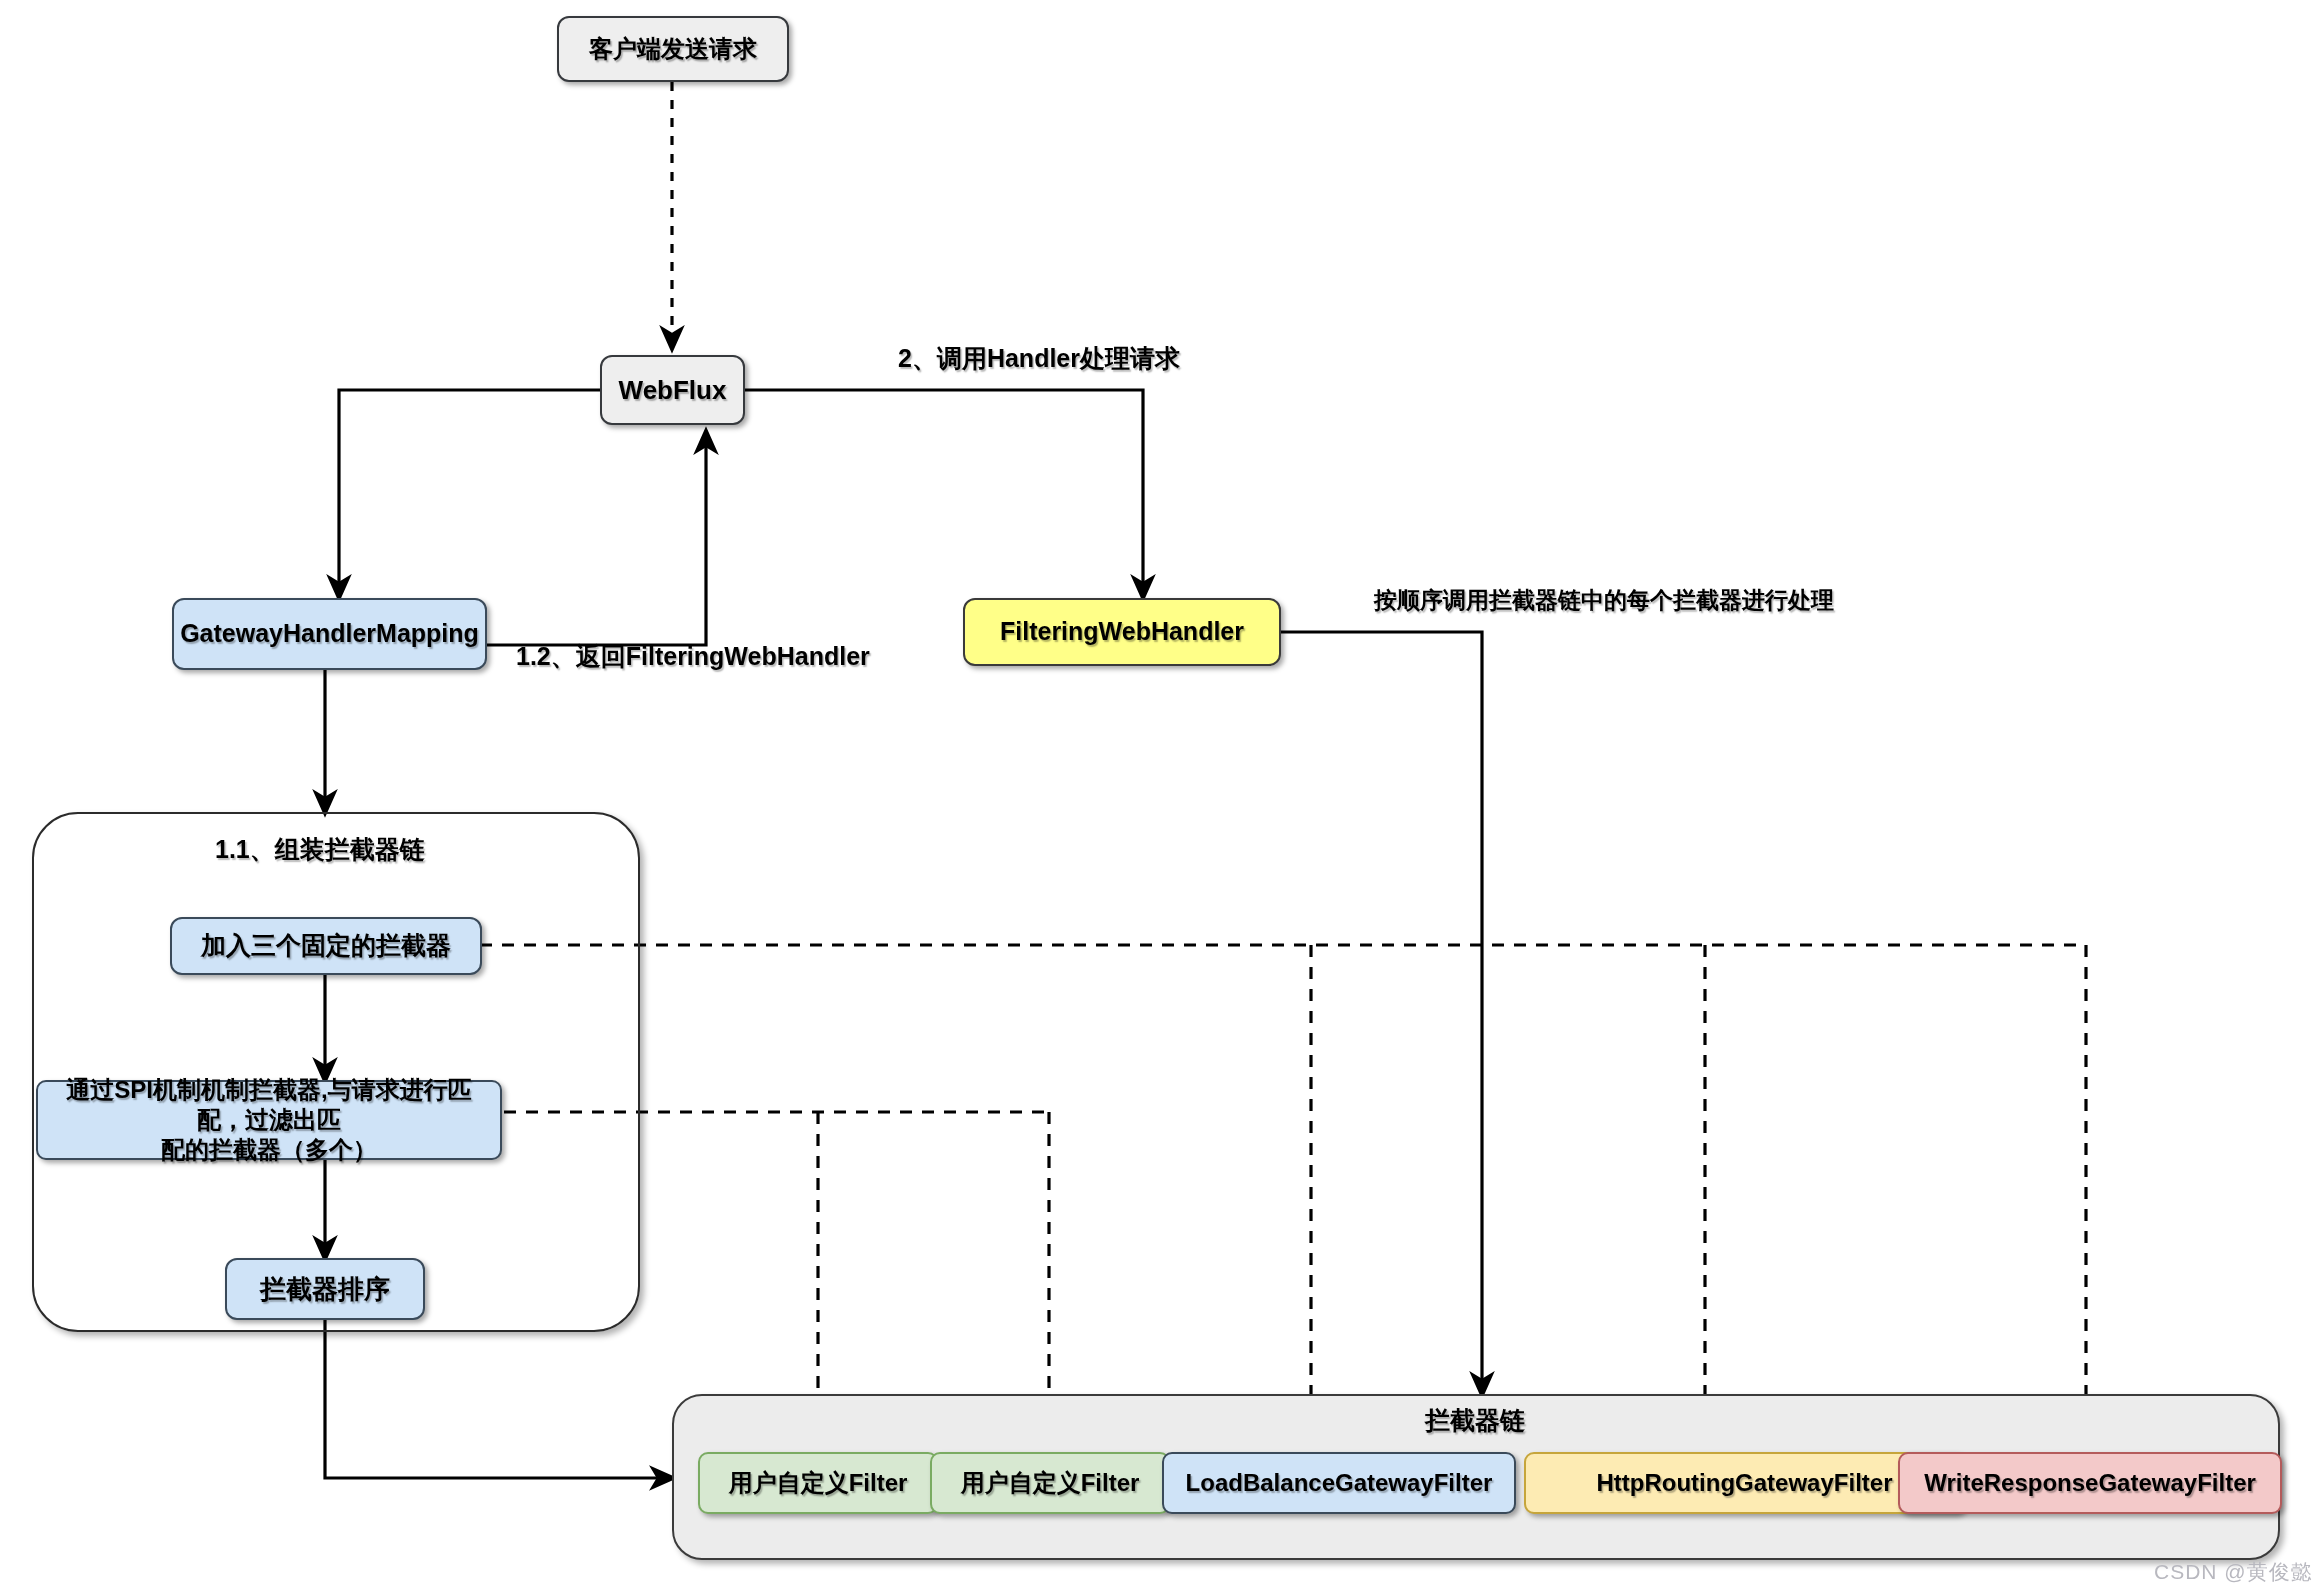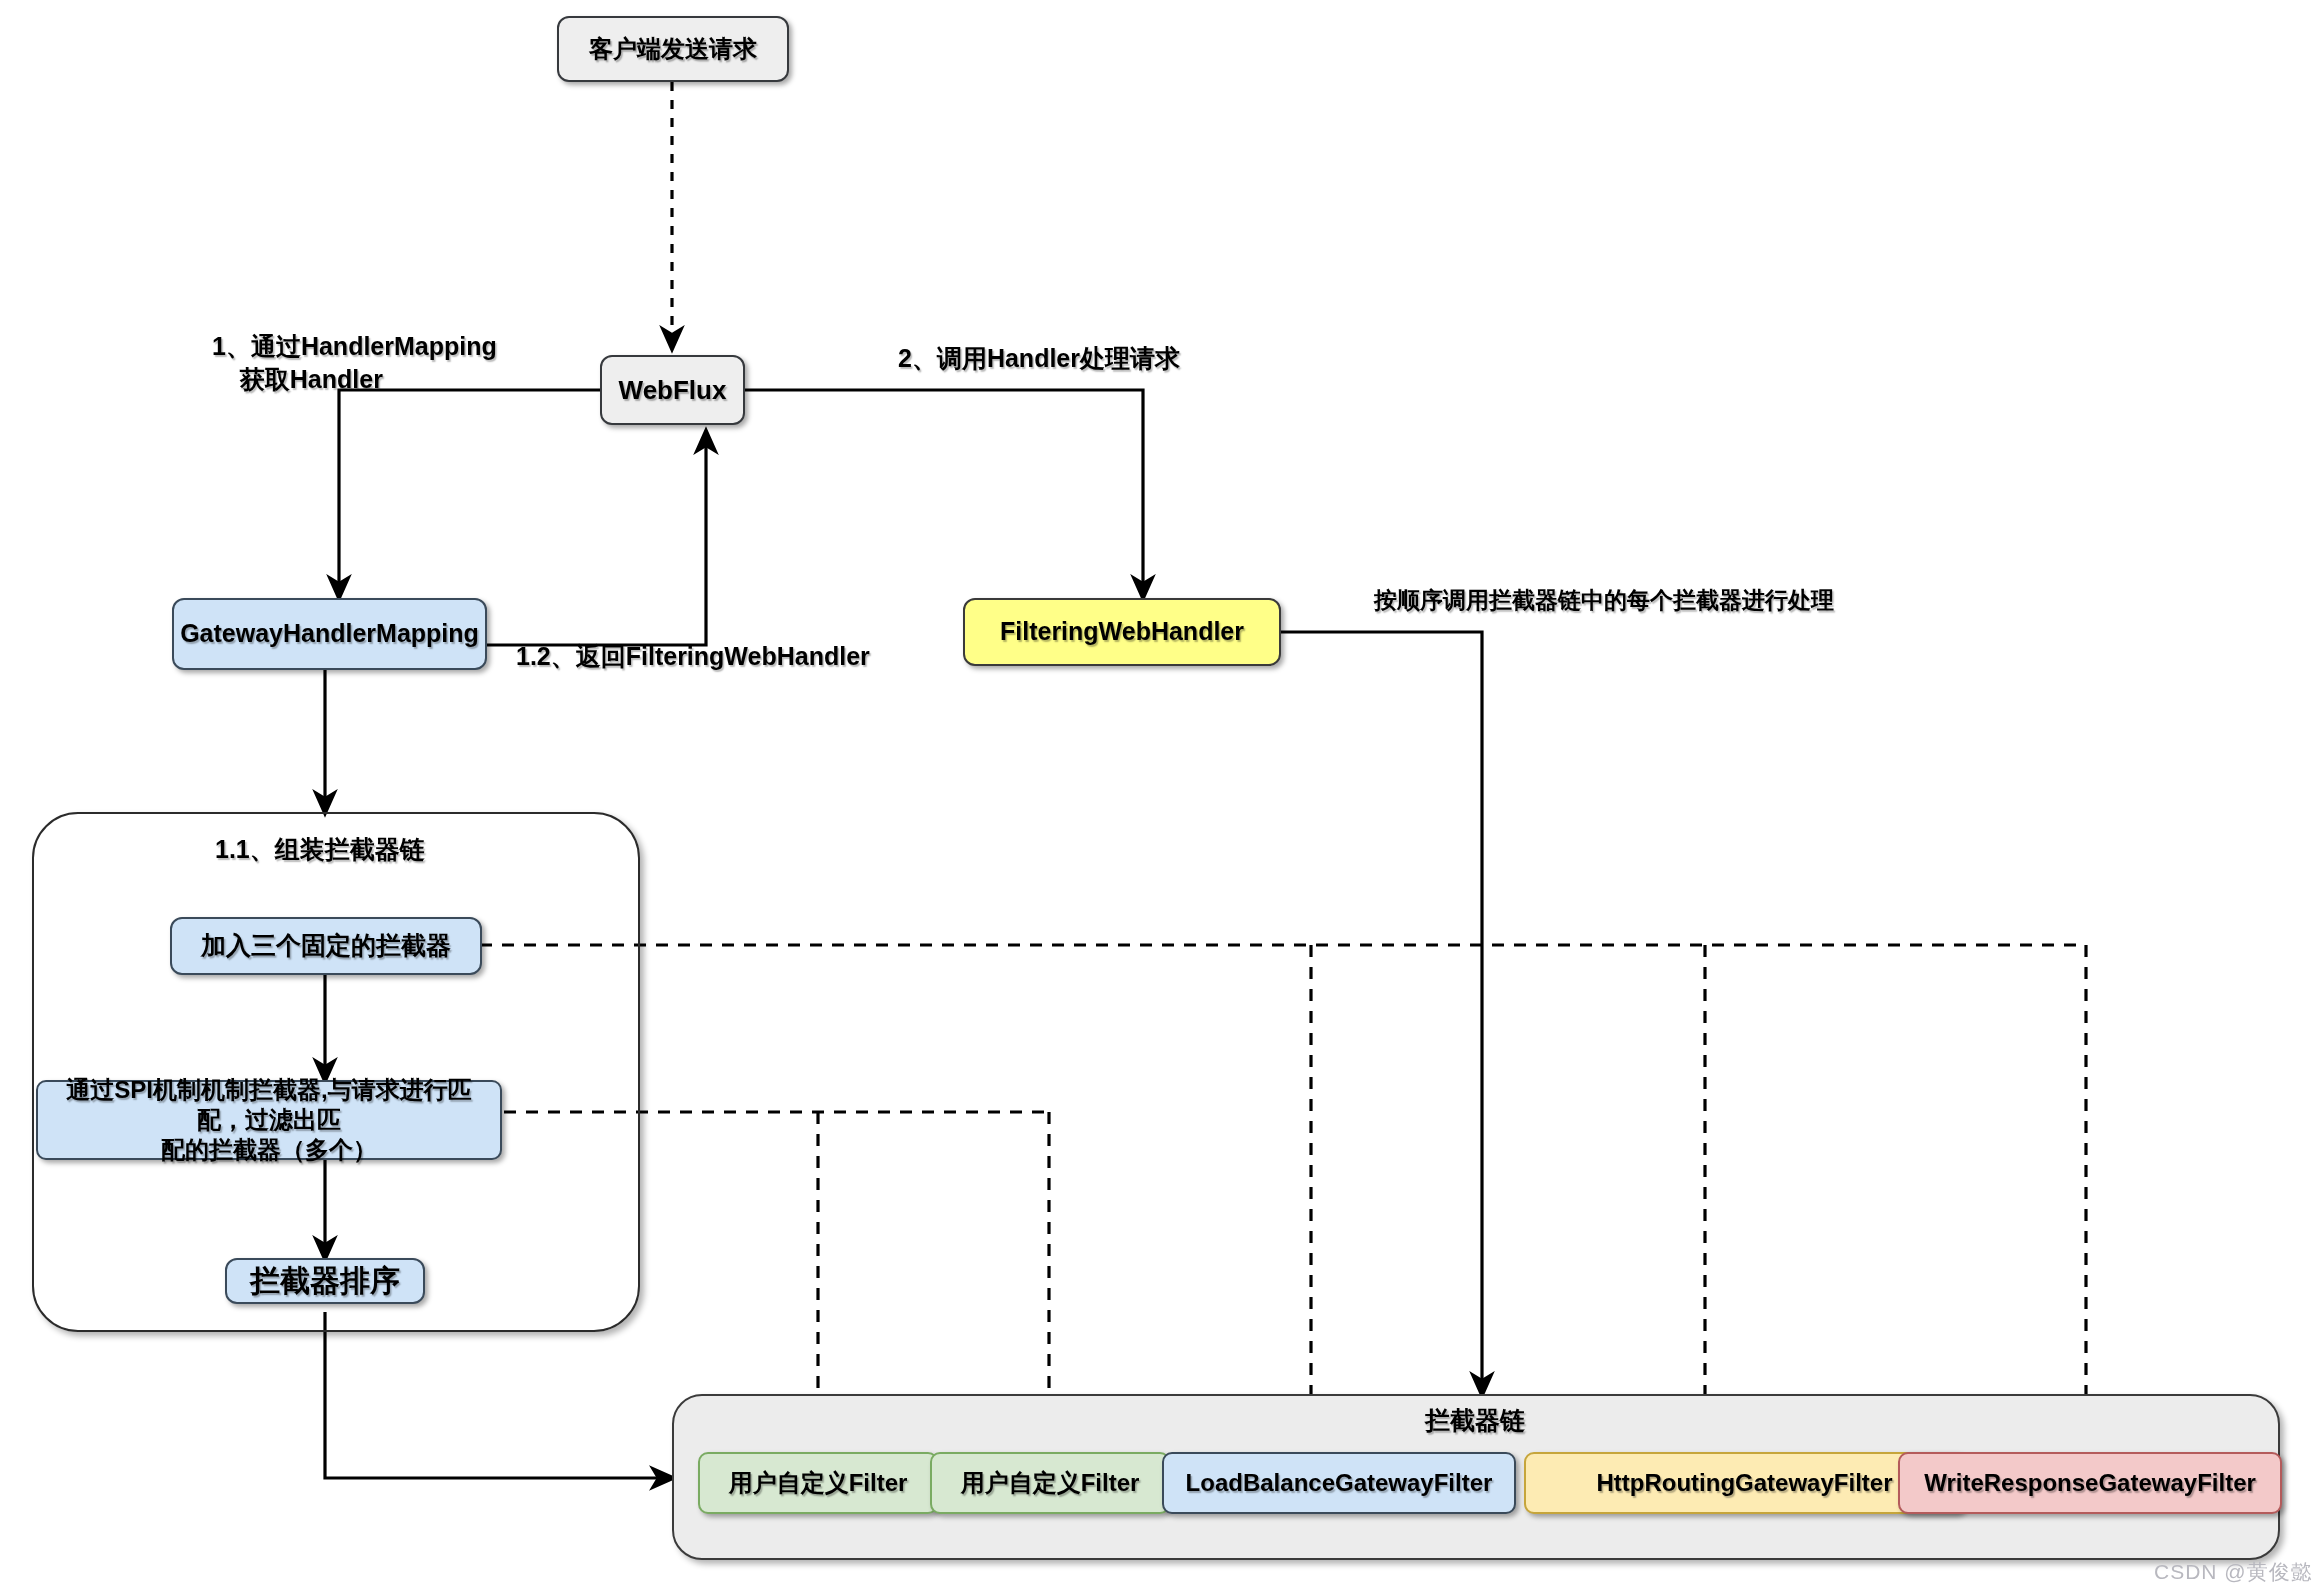--- a/index.html
+++ b/index.html
@@ -102,21 +102,21 @@
 
   <div class="node n-blue" style="left:170px;top:917px;width:312px;height:58px;font-size:25px;">
     <span>加入三个固定的拦截器</span>
   </div>
 
   <div class="node n-blue" style="left:36px;top:1080px;width:466px;height:80px;font-size:24px;border-radius:10px;">
     <span style="white-space:pre-line;">通过SPI机制机制拦截器,与请求进行匹配，过滤出匹
 配的拦截器（多个）</span>
   </div>
 
-  <div class="node n-blue" style="left:225px;top:1258px;width:200px;height:46px;font-size:30px;">
+  <div class="node n-blue" style="left:225px;top:1258px;width:200px;height:62px;font-size:26px;">
     <span>拦截器排序</span>
   </div>
 
   <div class="node n-green" style="left:698px;top:1452px;width:240px;height:62px;font-size:24px;border-radius:10px;">
     <span>用户自定义Filter</span>
   </div>
 
   <div class="node n-green" style="left:930px;top:1452px;width:240px;height:62px;font-size:24px;border-radius:10px;">
     <span>用户自定义Filter</span>
   </div>
@@ -130,22 +130,20 @@
   </div>
 
   <div class="node n-red" style="left:1898px;top:1452px;width:384px;height:62px;font-size:24px;border-radius:10px;">
     <span>WriteResponseGatewayFilter</span>
   </div>
 
   <div class="label" style="left:215px;top:833px;font-size:25px;">1.1、组装拦截器链</div>
 
   <div class="label" style="left:1425px;top:1404px;font-size:25px;">拦截器链</div>
 
-  <div class="label" style="left:212px;top:330px;font-size:25px;line-height:1.32;">1、通过HandlerMapping
-    获取Handler</div>
 
   <div class="label" style="left:516px;top:640px;font-size:25px;">1.2、返回FilteringWebHandler</div>
 
   <div class="label" style="left:898px;top:342px;font-size:25px;">2、调用Handler处理请求</div>
 
   <div class="label" style="left:1374px;top:585px;font-size:23px;">按顺序调用拦截器链中的每个拦截器进行处理</div>
 
   <div class="wm" style="left:2126px;top:1558px;font-size:21px;">CSDN @黄俊懿</div>
 
 </div>

